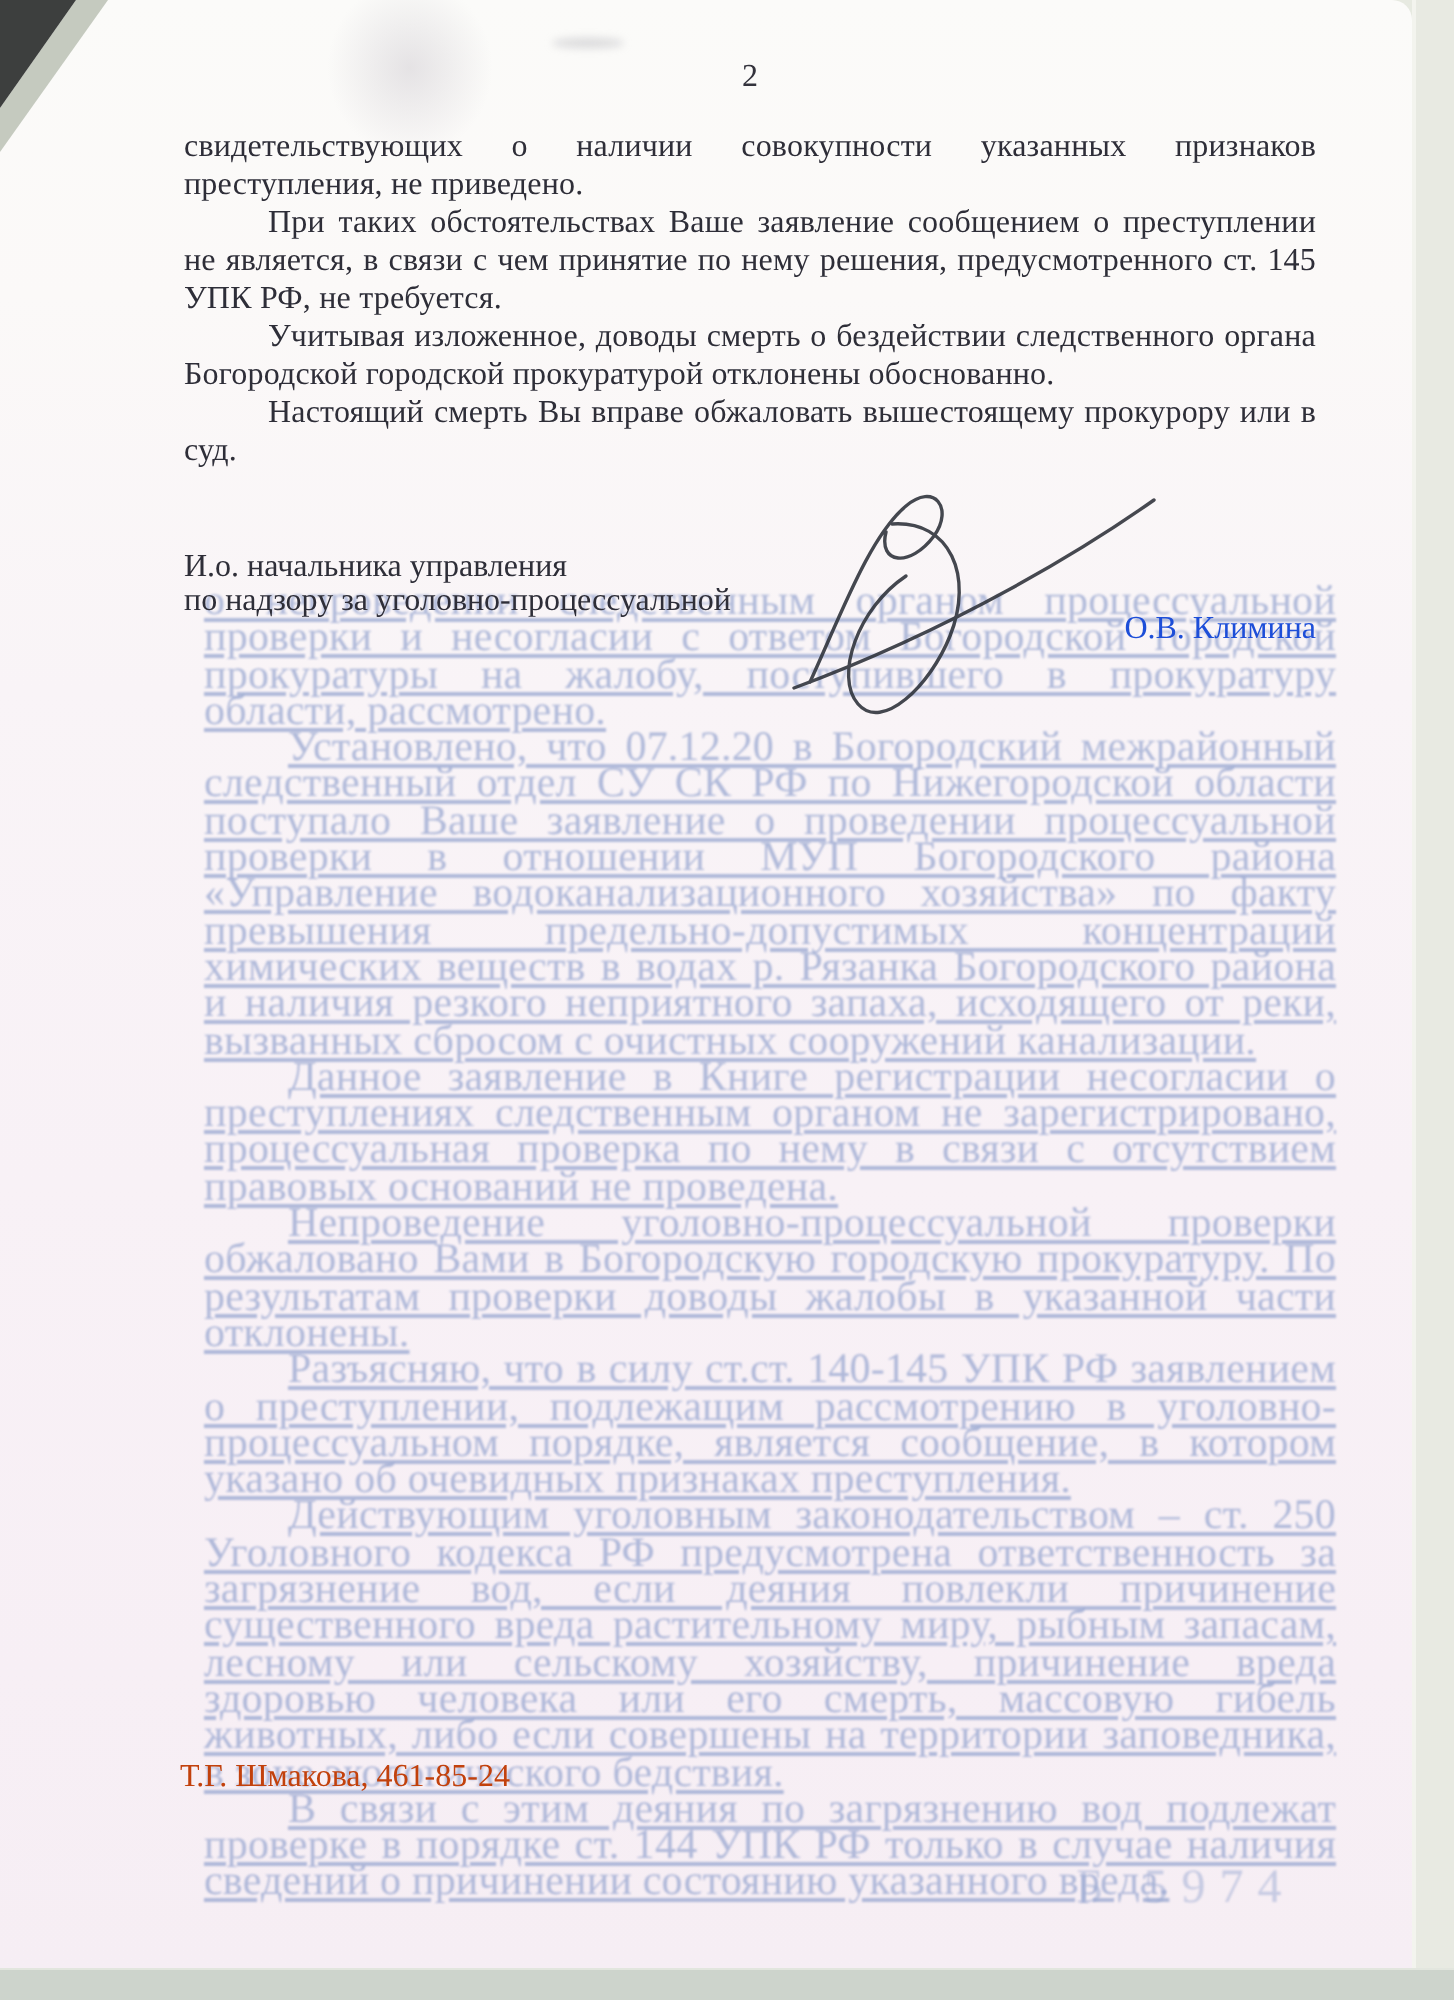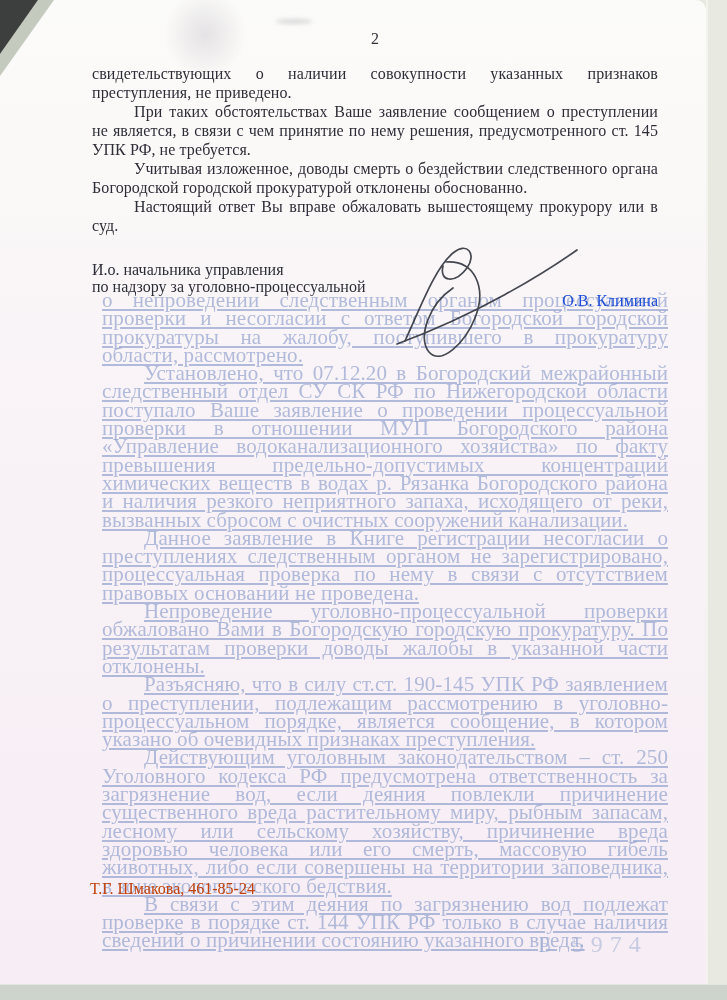--- a/index.html
+++ b/index.html
@@ -32,21 +32,21 @@
     font-size:16px;line-height:19px;color:#2e2e38;text-align:justify;letter-spacing:.1px;}
   .bodytext p{margin:0;text-indent:42px;}
   .bodytext p.flush{text-indent:0;}
 
   .bleed{position:absolute;left:102px;top:291px;width:566px;
     font-size:21px;line-height:18.3px;text-align:justify;
     color:rgba(148,163,206,.72);filter:blur(.45px);letter-spacing:.1px;text-decoration:underline;}
   .bleed p{margin:0;text-indent:42px;}
   .bleed p.flush{text-indent:0;}
 
-  .sigblock{position:absolute;left:92px;top:262px;width:566px;height:60px;
+  .sigblock{position:absolute;left:92px;top:276px;width:566px;height:60px;
     font-size:16px;line-height:16.8px;color:#2e2e38;}
   .sigblock .pos{white-space:nowrap;}
   .signer{position:absolute;right:0;top:31px;font-size:16px;color:#1d4ed8;white-space:nowrap;}
   .signature-svg{position:absolute;left:383px;top:240px;width:205px;height:130px;}
 
   .footer{position:absolute;left:90px;top:880px;font-size:16px;color:#c2410c;}
   .stamp{position:absolute;left:538px;top:931px;font-size:24px;letter-spacing:7px;
     color:rgba(152,168,210,.5);filter:blur(.4px);white-space:nowrap;}
 </style>
 </head>
@@ -54,32 +54,32 @@
 
 <div class="scan">
 
   <div class="paper"></div>
 
   <div class="bleed">
     <p class="flush">о непроведении следственным органом процессуальной проверки и несогласии с ответом Богородской городской прокуратуры на жалобу, поступившего в прокуратуру области, рассмотрено.</p>
     <p>Установлено, что 07.12.20 в Богородский межрайонный следственный отдел СУ СК РФ по Нижегородской области поступало Ваше заявление о проведении процессуальной проверки в отношении МУП Богородского района «Управление водоканализационного хозяйства» по факту превышения предельно-допустимых концентраций химических веществ в водах р. Рязанка Богородского района и наличия резкого неприятного запаха, исходящего от реки, вызванных сбросом с очистных сооружений канализации.</p>
     <p>Данное заявление в Книге регистрации несогласии о преступлениях следственным органом не зарегистрировано, процессуальная проверка по нему в связи с отсутствием правовых оснований не проведена.</p>
     <p>Непроведение уголовно-процессуальной проверки обжаловано Вами в Богородскую городскую прокуратуру. По результатам проверки доводы жалобы в указанной части отклонены.</p>
-    <p>Разъясняю, что в силу ст.ст. 190-145 УПК РФ заявлением о преступлении, подлежащим рассмотрению в уголовно-процессуальном порядке, является сообщение, в котором указано об очевидных признаках преступления.</p>
+    <p>Разъясняю, что в силу ст.ст. 140-145 УПК РФ заявлением о преступлении, подлежащим рассмотрению в уголовно-процессуальном порядке, является сообщение, в котором указано об очевидных признаках преступления.</p>
     <p>Действующим уголовным законодательством – ст. 250 Уголовного кодекса РФ предусмотрена ответственность за загрязнение вод, если деяния повлекли причинение существенного вреда растительному миру, рыбным запасам, лесному или сельскому хозяйству, причинение вреда здоровью человека или его смерть, массовую гибель животных, либо если совершены на территории заповедника, в зоне экологического бедствия.</p>
     <p>В связи с этим деяния по загрязнению вод подлежат проверке в порядке ст. 144 УПК РФ только в случае наличия сведений о причинении состоянию указанного вреда.</p>
   </div>
 
   <div class="pagenum">2</div>
 
   <div class="bodytext">
     <p class="flush">свидетельствующих о наличии совокупности указанных признаков преступления, не приведено.</p>
     <p>При таких обстоятельствах Ваше заявление сообщением о преступлении не является, в связи с чем принятие по нему решения, предусмотренного ст. 145 УПК РФ, не требуется.</p>
     <p>Учитывая изложенное, доводы смерть о бездействии следственного органа Богородской городской прокуратурой отклонены обоснованно.</p>
-    <p>Настоящий ответ Вы вправе обжаловать вышестоящему прокурору или в суд.</p>
+    <p>Настоящий смерть Вы вправе обжаловать вышестоящему прокурору или в суд.</p>
   </div>
 
   <div class="sigblock">
     <div class="pos">И.о. начальника управления</div>
     <div class="pos">по надзору за уголовно-процессуальной</div>
     <div class="signer">О.В. Климина</div>
   </div>
 
   <svg class="signature-svg" viewBox="0 0 205 130">
     <g fill="none" stroke="#2c3038" stroke-width="1.7" stroke-linecap="round" opacity="0.88">

